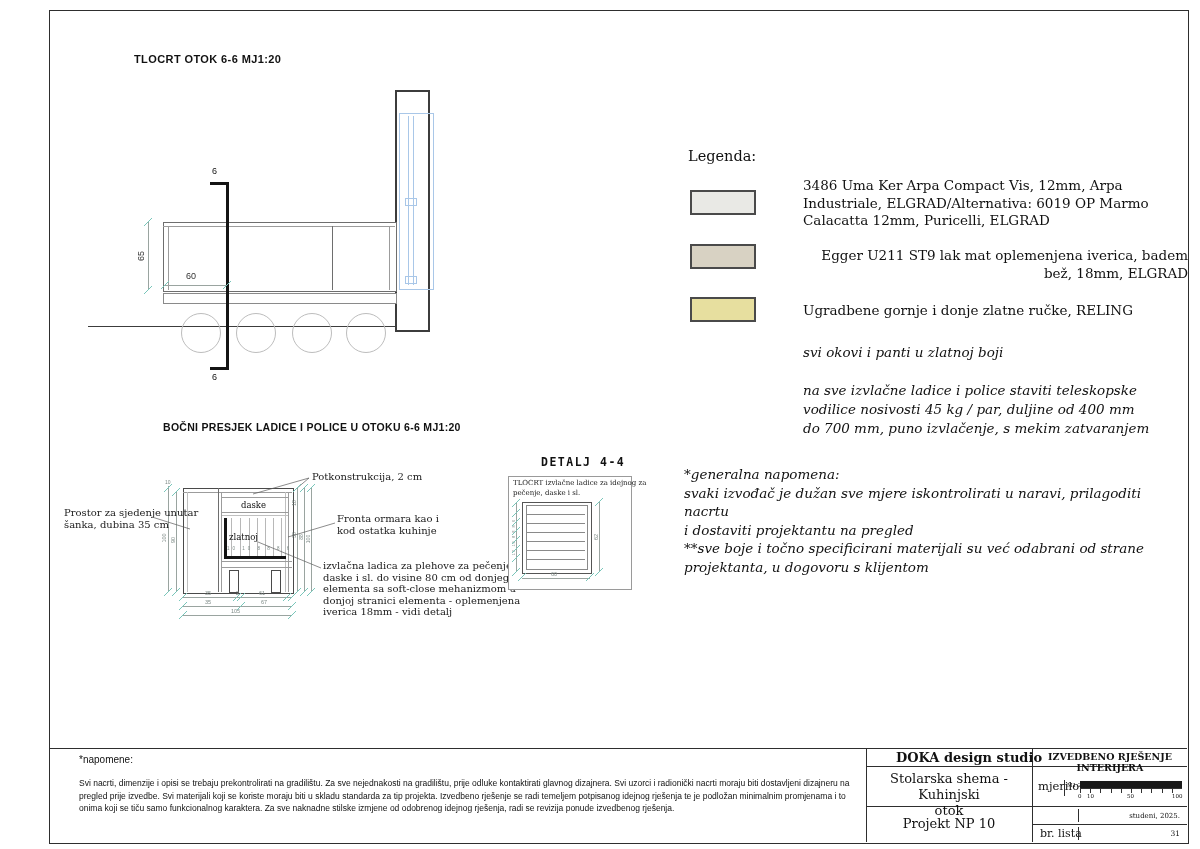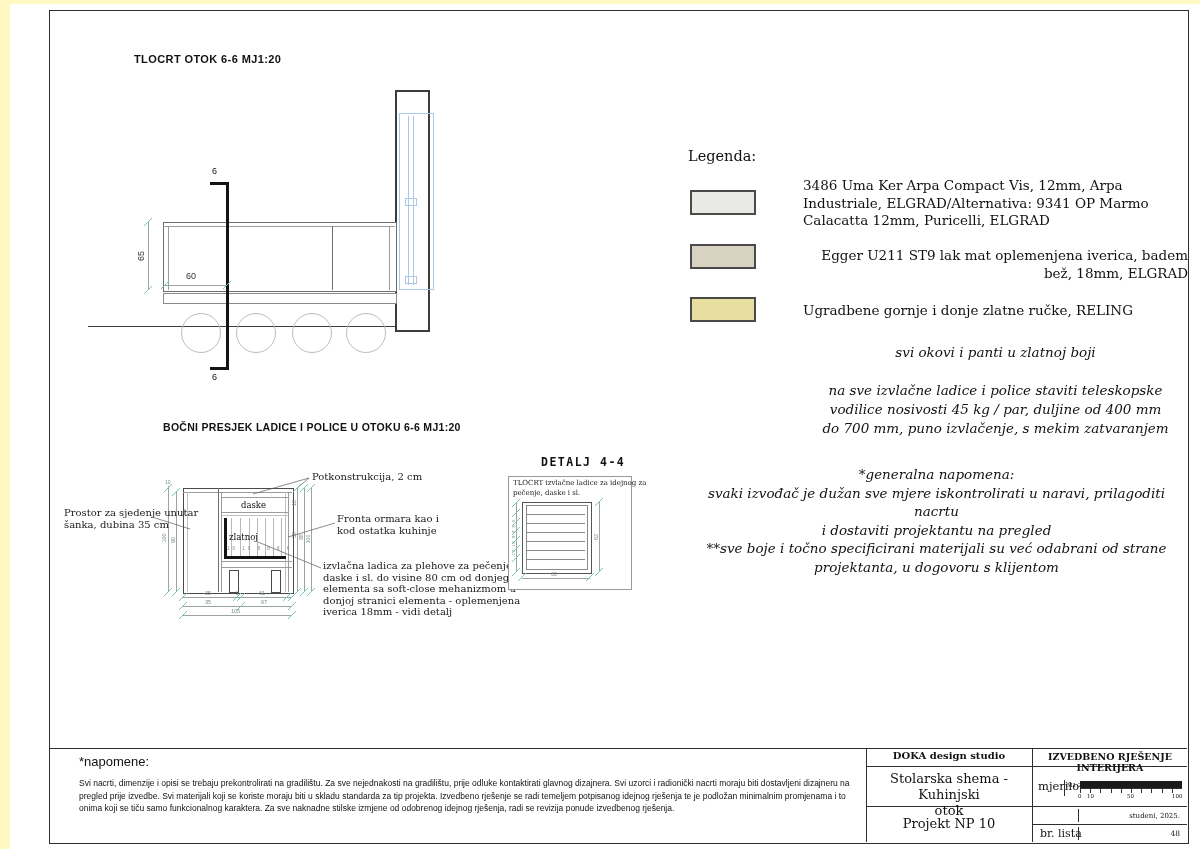--- a/index.html
+++ b/index.html
@@ -1,35 +1,35 @@
 <!DOCTYPE html>
 <html><head>
 <meta charset="utf-8">
 <style>
   html,body{margin:0;padding:0;}
   body{background:#d8eacb;font-family:"Liberation Sans",sans-serif;}
-  #page{position:relative;width:1200px;height:849px;background:#fef9c3;overflow:hidden;}
+  #page{position:relative;width:1200px;height:849px;background:#ffffff;overflow:hidden;}
   #paper{position:absolute;left:10px;top:4px;width:1190px;height:845px;background:#ffffff;}
   .abs{position:absolute;}
   .hl{position:absolute;height:1px;background:#6e6e6e;}
   .vl{position:absolute;width:1px;background:#6e6e6e;}
   .dk{background:#3c3c3c;}
   .lt{background:#b8b8b8;}
   .dimline{background:#9aa4a0;}
   .t{position:absolute;color:#111;}
   .sans-b{font-family:"Liberation Sans",sans-serif;font-weight:bold;}
   .serif{font-family:"DejaVu Serif","Liberation Serif",serif;}
   .mono{font-family:"DejaVu Sans Mono","Liberation Mono",monospace;}
   .ml{white-space:pre-line;}
   .dim{position:absolute;color:#7d8a86;font-family:"Liberation Sans",sans-serif;white-space:pre;}
   .rotc{position:absolute;transform:translate(-50%,-50%) rotate(-90deg);color:#7d8a86;font-family:"Liberation Sans",sans-serif;white-space:pre;}
   .callout{position:absolute;font-family:"DejaVu Serif","Liberation Serif",serif;font-size:10px;line-height:11.5px;color:#1a1a1a;white-space:pre-line;}
   .swatch{position:absolute;left:690px;width:62px;height:21px;border:2px solid #4a4a4a;}
   .legtxt{position:absolute;left:803px;width:385px;font-family:"DejaVu Serif","Liberation Serif",serif;font-size:13.5px;line-height:17.5px;color:#111;white-space:pre-line;}
-  .ital{font-style:italic;text-align:center;}
+  .ital{font-style:italic;}
   .tbl{position:absolute;background:#2e2e2e;}
   .circle{position:absolute;width:38px;height:38px;border:1px solid #bdbdbd;border-radius:50%;}
   svg{position:absolute;left:0;top:0;pointer-events:none;}
 </style>
 </head>
 <body>
 
 <div id="page">
   <div id="paper"></div>
   <div class="abs" style="left:49px;top:10px;width:1138px;height:832px;border:1px solid #2e2e2e;"></div>
@@ -160,21 +160,21 @@
     <div class="hl dimline" style="left:522px;top:578px;width:68px;"></div>
     <div class="dim" style="left:551px;top:571px;font-size:5.5px;">60</div>
     <div class="vl dimline" style="left:516px;top:503px;height:69px;"></div>
     <div class="rotc" style="left:513px;top:537px;font-size:4px;letter-spacing:1px;">10 10 8 8 8 6</div>
   </div>
 
   <div>
     <div class="t serif" style="left:688px;top:148px;font-size:14.5px;">Legenda:</div>
     <div class="swatch" style="top:190px;background:#e9e9e5;"></div>
     <div class="legtxt" style="top:177px;">3486 Uma Ker Arpa Compact Vis, 12mm, Arpa
-Industriale, ELGRAD/Alternativa: 9341 OP Marmo
+Industriale, ELGRAD/Alternativa: 6019 OP Marmo
 Calacatta 12mm, Puricelli, ELGRAD</div>
     <div class="swatch" style="top:244px;background:#d8d2c3;"></div>
     <div class="legtxt" style="top:247px;text-align:right;">Egger U211 ST9 lak mat oplemenjena iverica, badem
 bež, 18mm, ELGRAD</div>
     <div class="swatch" style="top:297px;background:#e7df9f;"></div>
     <div class="legtxt" style="top:302px;">Ugradbene gornje i donje zlatne ručke, RELING</div>
     <div class="legtxt ital" style="top:344px;">svi okovi i panti u zlatnoj boji</div>
     <div class="legtxt ital" style="top:381px;line-height:19px;">na sve izvlačne ladice i police staviti teleskopske
 vodilice nosivosti 45 kg / par, duljine od 400 mm
 do 700 mm, puno izvlačenje, s mekim zatvaranjem</div>
@@ -186,45 +186,45 @@
   </div>
 
   <div>
     <div class="tbl" style="left:49px;top:748px;width:1138px;height:1px;"></div>
     <div class="tbl" style="left:866px;top:748px;width:1px;height:94px;"></div>
     <div class="tbl" style="left:1032px;top:748px;width:1px;height:94px;"></div>
     <div class="tbl" style="left:866px;top:766px;width:321px;height:1px;"></div>
     <div class="tbl" style="left:866px;top:806px;width:321px;height:1px;"></div>
     <div class="tbl" style="left:1032px;top:824px;width:155px;height:1px;"></div>
 
-    <div class="t" style="left:79px;top:754px;font-size:13px;">*napomene:</div>
+    <div class="t" style="left:79px;top:754px;font-size:10px;">*napomene:</div>
     <div class="t" style="left:79px;top:777px;width:785px;font-size:8.5px;line-height:12.5px;color:#111;">Svi nacrti, dimenzije i opisi se trebaju prekontrolirati na gradilištu. Za sve nejednakosti na gradilištu, prije odluke kontaktirati glavnog dizajnera. Svi uzorci i radionički nacrti moraju biti dostavljeni dizajneru na pregled prije izvedbe. Svi materijali koji se koriste moraju biti u skladu standarda za tip projekta. Izvedbeno rješenje se radi temeljem potpisanog idejnog rješenja te je podložan minimalnim promjenama i to onima koji se tiču samo funkcionalnog karaktera. Za sve naknadne stilske izmjene od odobrenog idejnog rješenja, radi se revizija ponude izvedbenog rješenja.</div>
 
-    <div class="t serif" style="left:866px;top:750px;width:166px;text-align:center;font-size:10px;font-weight:600;">DOKA design studio</div>
+    <div class="t serif" style="left:886px;top:750px;width:166px;text-align:center;font-size:13px;font-weight:600;">DOKA design studio</div>
     <div class="t serif ml" style="left:866px;top:771px;width:166px;text-align:center;font-size:13px;line-height:16px;">Stolarska shema - Kuhinjski
 otok</div>
     <div class="t serif" style="left:866px;top:816px;width:166px;text-align:center;font-size:13px;">Projekt NP 10</div>
 
     <div class="t serif" style="left:1033px;top:751px;width:154px;text-align:center;font-size:9.5px;font-weight:bold;">IZVEDBENO RJEŠENJE INTERIJERA</div>
     <div class="t serif" style="left:1038px;top:779px;font-size:11.5px;">mjerilo</div>
     <div class="tbl" style="left:1064px;top:780px;width:1px;height:16px;"></div>
     <div class="t serif" style="left:1067px;top:782px;font-size:5.5px;">M1:20</div>
     <div class="abs" style="left:1080px;top:781px;width:102px;height:7px;background:#1a1a1a;"></div>
     <div class="abs" style="left:1080px;top:788px;width:102px;height:4px;background:repeating-linear-gradient(90deg,#333 0 1px,transparent 1px 10.2px);border-top:1px solid #333;"></div>
     <div class="t serif" style="left:1078px;top:793px;font-size:5.5px;">0</div>
     <div class="t serif" style="left:1087px;top:793px;font-size:5.5px;">10</div>
     <div class="t serif" style="left:1127px;top:793px;font-size:5.5px;">50</div>
     <div class="t serif" style="left:1172px;top:793px;font-size:5.5px;">100</div>
 
     <div class="t serif" style="left:1040px;top:858px;font-size:17px;">datum</div>
     <div class="tbl" style="left:1078px;top:809px;width:1px;height:13px;"></div>
     <div class="t serif" style="left:1080px;top:812px;width:100px;text-align:right;font-size:7px;">studeni, 2025.</div>
     <div class="t serif" style="left:1040px;top:827px;font-size:11px;">br. lista</div>
     <div class="tbl" style="left:1078px;top:827px;width:1px;height:13px;"></div>
-    <div class="t serif" style="left:1080px;top:829px;width:100px;text-align:right;font-size:7.5px;">48</div>
+    <div class="t serif" style="left:1080px;top:829px;width:100px;text-align:right;font-size:7.5px;">31</div>
   </div>
 
   <svg width="1200" height="849">
     <g stroke="#5a5a5a" stroke-width="0.7" fill="none">
       <path d="M309,478 L253,494"></path>
         <path d="M309,478 L296,489"></path>
       <path d="M152,517 L190,529"></path>
       <path d="M335,523 L288,537"></path>
       <path d="M321,568 L258,542"></path>
     </g>

